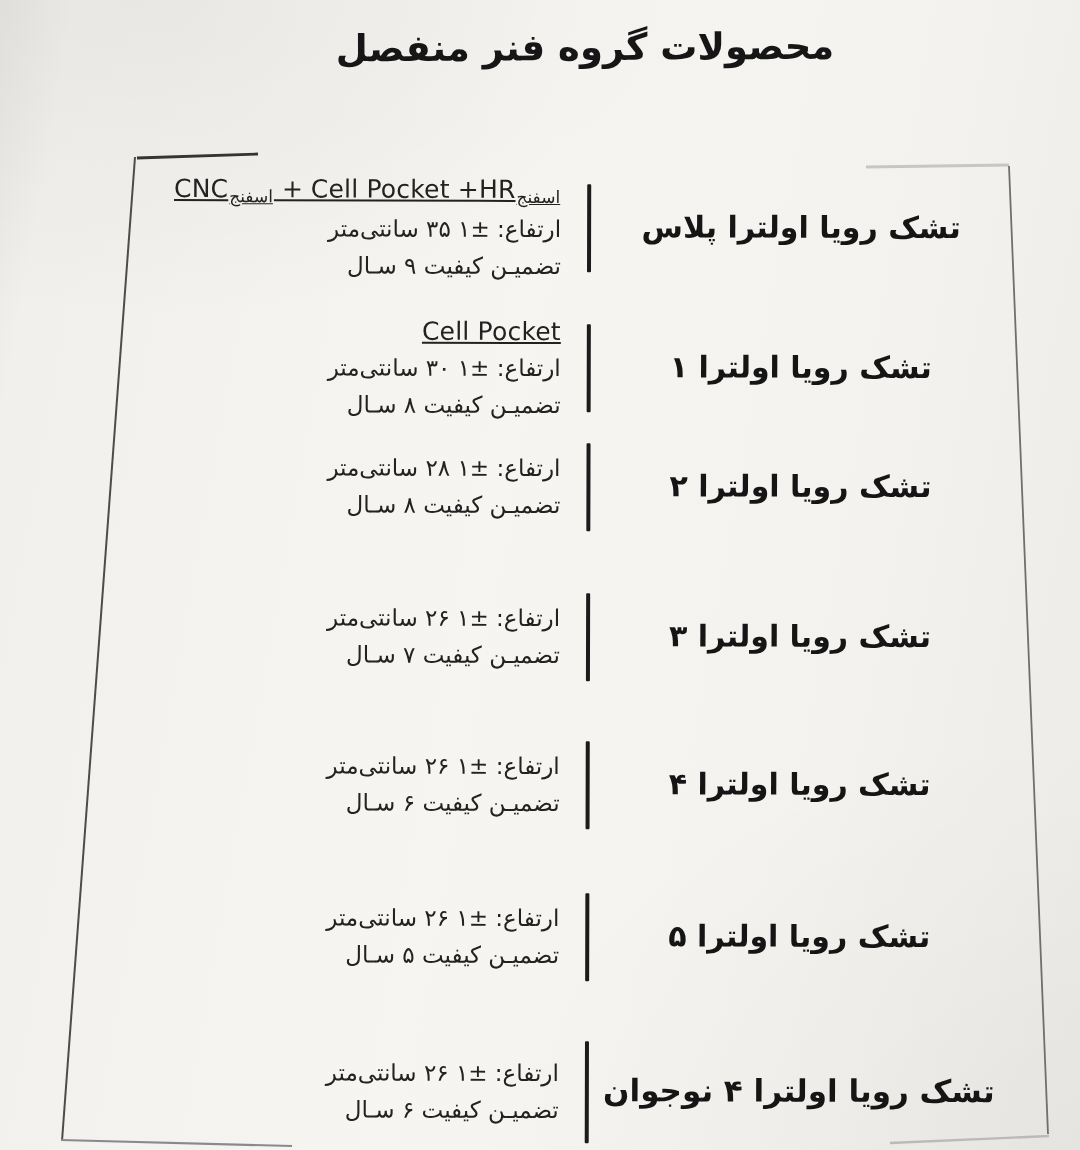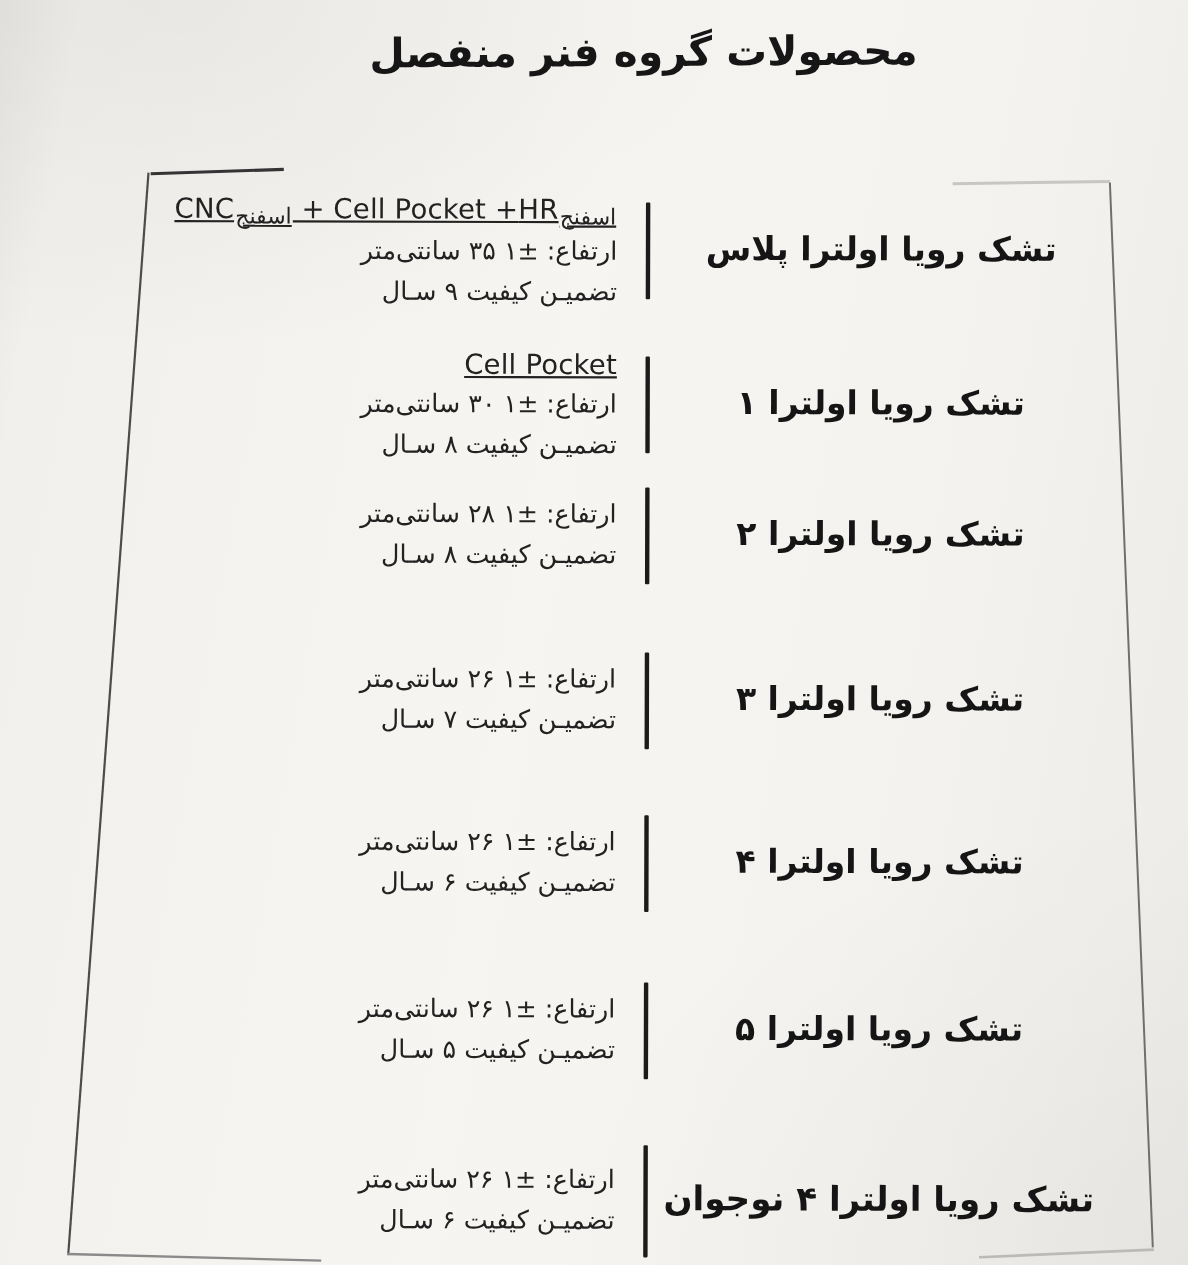--- a/index.html
+++ b/index.html
@@ -27,21 +27,21 @@
   .rows{position:absolute;top:160px;left:58px;width:952px;height:988px;transform:rotate(0.15deg);}
   .row{position:absolute;left:0;right:0;height:152px;display:flex;align-items:center;}
   .row-0{top:-8px}.row-1{top:132px}.row-2{top:251px}.row-3{top:401px}
   .row-4{top:549px}.row-5{top:701px}.row-6{top:856px}
   .specs{
     width:528px;box-sizing:border-box;padding-right:26px;
     text-align:right;font-size:23px;line-height:37px;color:#222;
   }
   .construction{font-size:25px;letter-spacing:0.2px;}
   .construction span{unicode-bidi:isolate;text-decoration:underline;}
-  .foam-small{font-size:20px;position:relative;top:5px;margin:0 1px;}
+  .foam-small{font-size:17px;position:relative;top:5px;margin:0 1px;}
   .row-1 .construction{padding-left:30px;}
   .divider{width:4px;height:88px;background:#1b1b1b;border-radius:1px;flex:0 0 auto;}
   .row-6 .divider{height:102px;}
   .name{
     flex:1;text-align:center;
     font-size:30px;font-weight:bold;color:#151515;
     padding-bottom:4px;
   }
   .row-6 .name{font-size:31px;}
 </style>

